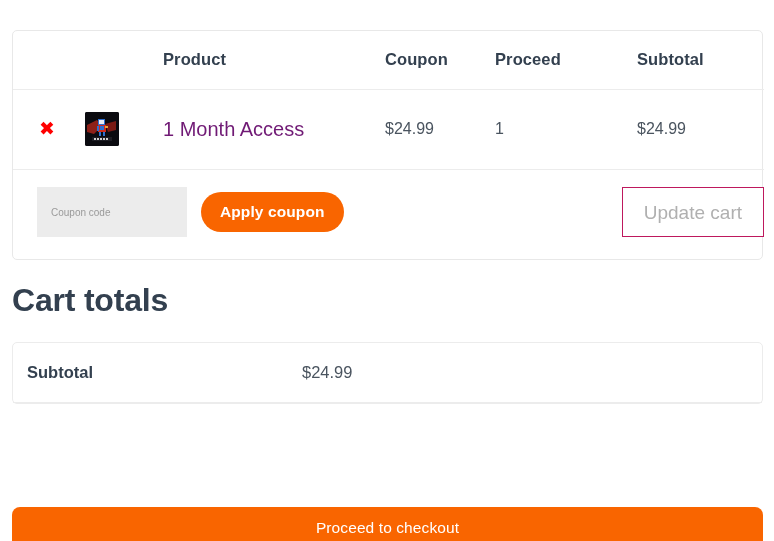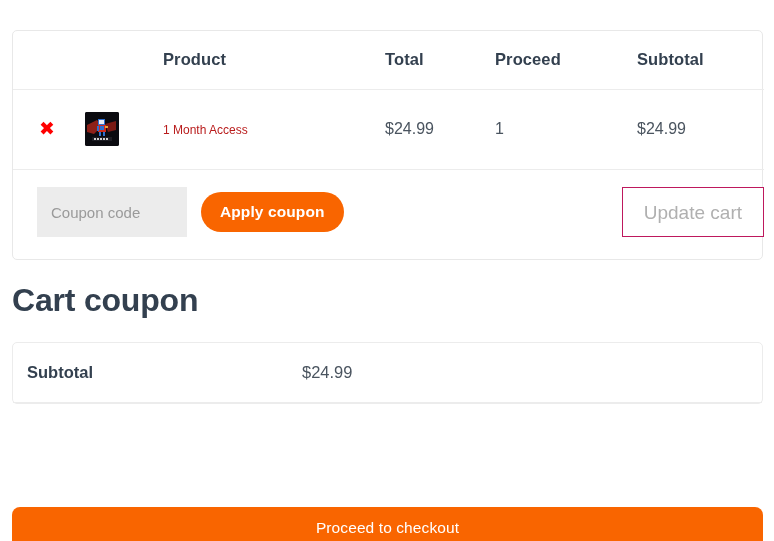--- a/index.html
+++ b/index.html
@@ -81,23 +81,23 @@
     width: 34px;
     height: 34px;
     display: block;
     border-radius: 2px;
     overflow: hidden;
     background: #0d0d12;
   }
   .thumb svg { display: block; }
 
   .product-link {
-    color: #b91c1c;
+    color: #701a75;
     text-decoration: none;
-    font-size: 12px;
+    font-size: 20px;
     cursor: pointer;
   }
 
   .qty-value { color: #4a545f; }
 
   
   .coupon-row td {
     border-bottom: none !important;
     padding: 17px 0 22px 0 !important;
   }
@@ -108,21 +108,21 @@
   }
   .coupon-input {
     width: 150px;
     height: 50px;
     background: #ececec;
     border: none;
     outline: none;
     box-sizing: border-box;
     padding: 0 14px;
     font-family: "Liberation Sans", sans-serif;
-    font-size: 15px;
+    font-size: 10px;
     color: #c2410c;
     border-radius: 0;
   }
   .coupon-input::placeholder { color: #9a9a9a; opacity: 1; }
 
   .apply-coupon-btn {
     margin-left: 14px;
     background: #f96500;
     color: #ffffff;
     border: none;
@@ -228,21 +228,21 @@
         <col class="col-product">
         <col class="col-price">
         <col class="col-qty">
         <col class="col-subtotal">
       </colgroup>
       <thead>
         <tr>
           <th></th>
           <th></th>
           <th>Product</th>
-          <th>Total</th>
+          <th>Coupon</th>
           <th>Proceed</th>
           <th>Subtotal</th>
         </tr>
       </thead>
       <tbody>
         <tr>
           <td class="remove-cell">
             <a class="remove-x" href="#">✖</a>
           </td>
           <td>
@@ -287,21 +287,21 @@
             </div>
           </td>
           <td class="update-cell" colspan="2">
             <button class="update-cart-btn">Update cart</button>
           </td>
         </tr>
       </tbody>
     </table>
   </div>
 
-  <h2 class="totals-heading">Cart coupon</h2>
+  <h2 class="totals-heading">Cart totals</h2>
 
   <div class="totals-table">
     <table>
       <tbody>
         <tr class="row-subtotal">
           <th>Subtotal</th>
           <td>$24.99</td>
         </tr>
       </tbody>
     </table>

